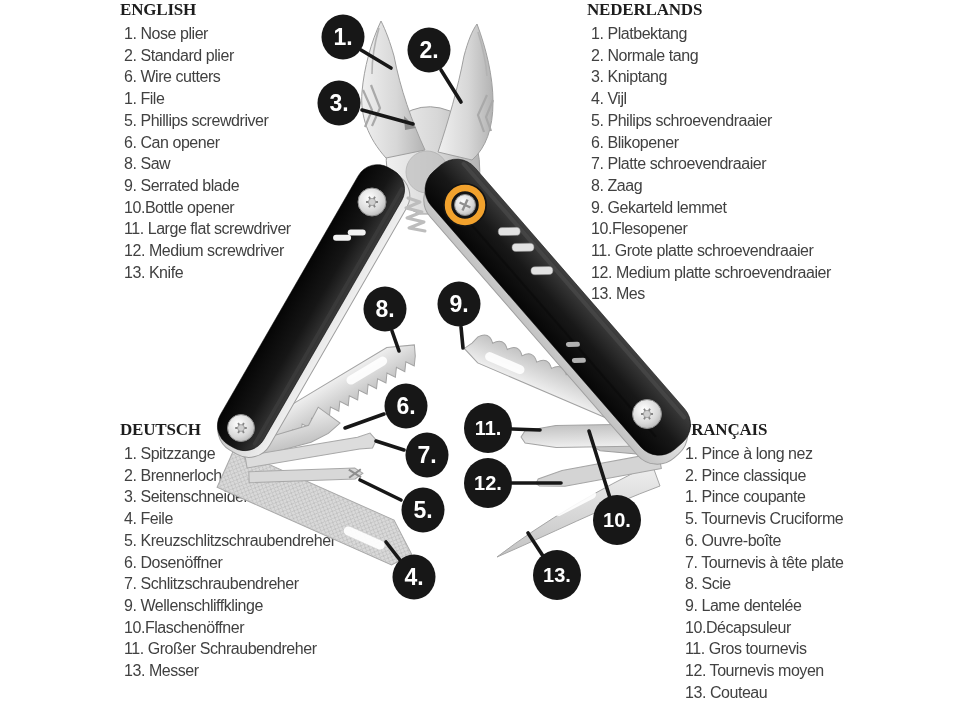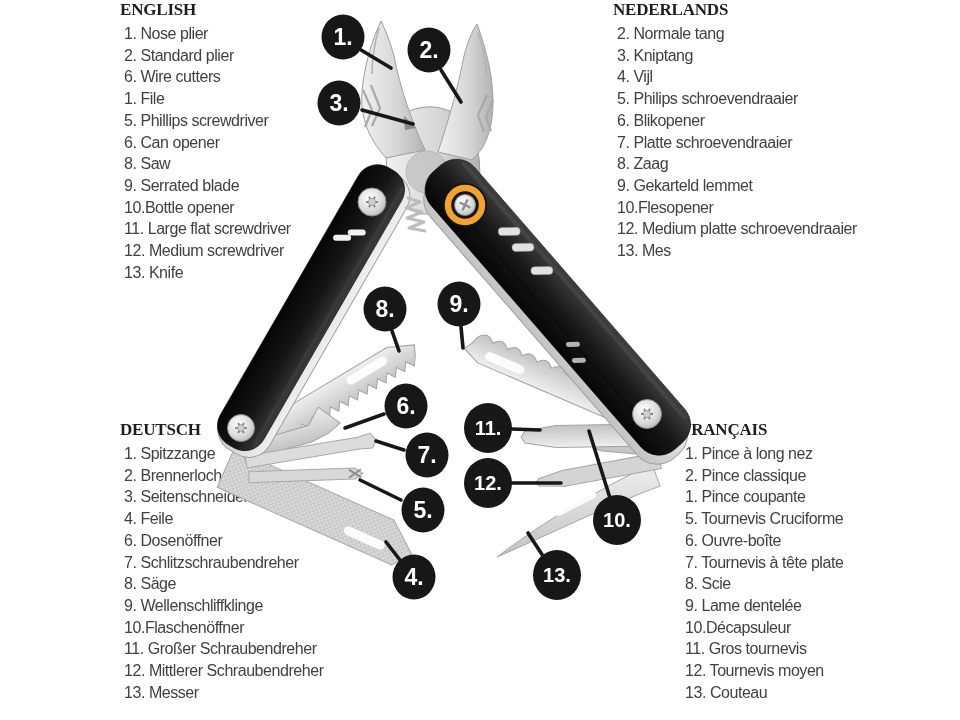--- a/index.html
+++ b/index.html
@@ -12,21 +12,21 @@
   .lang h2{
     margin:0 0 4px 0;font-size:17px;line-height:18px;font-weight:700;
     color:var(--heading,#1d1d1d);letter-spacing:-0.2px;font-family:Liberation Serif, serif;
   }
   .lang ol{list-style:none;margin:4px;padding:0}
   .lang li{
     font-size:16px;line-height:21.7px;color:var(--body-text,#414141);
     letter-spacing:-0.45px;white-space:nowrap;
   }
   .lang-en{left:120px;top:1px}
-  .lang-nl{left:613px;top:1px}
+  .lang-nl{left:587px;top:1px}
   .lang-de{left:120px;top:421px}
   .lang-fr{left:681px;top:421px}
   #tool-svg{position:absolute;left:0;top:0}
   .callout-line{stroke:var(--callout-bg,#171717);stroke-width:3.6;stroke-linecap:round}
   .callout-circle{fill:var(--callout-bg,#171717)}
   .callout-num{
     fill:var(--callout-text,#ffffff);
     font-family:"Liberation Sans",sans-serif;font-weight:700;text-anchor:middle;
   }
 </style>
@@ -46,47 +46,48 @@
       <li>9. Serrated blade</li>
       <li>10.Bottle opener</li>
       <li>11. Large flat screwdriver</li>
       <li>12. Medium screwdriver</li>
       <li>13. Knife</li>
     </ol>
 </section>
 <section class="lang lang-nl">
   <h2>NEDERLANDS</h2>
   <ol>
+      <li>1. Platbektang</li>
       <li>2. Normale tang</li>
       <li>3. Kniptang</li>
       <li>4. Vijl</li>
       <li>5. Philips schroevendraaier</li>
       <li>6. Blikopener</li>
       <li>7. Platte schroevendraaier</li>
       <li>8. Zaag</li>
       <li>9. Gekarteld lemmet</li>
       <li>10.Flesopener</li>
+      <li>11. Grote platte schroevendraaier</li>
       <li>12. Medium platte schroevendraaier</li>
       <li>13. Mes</li>
     </ol>
 </section>
 <section class="lang lang-de">
   <h2>DEUTSCH</h2>
   <ol>
       <li>1. Spitzzange</li>
       <li>2. Brennerloch</li>
       <li>3. Seitenschneider</li>
       <li>4. Feile</li>
+      <li>5. Kreuzschlitzschraubendreher</li>
       <li>6. Dosenöffner</li>
       <li>7. Schlitzschraubendreher</li>
-      <li>8. Säge</li>
       <li>9. Wellenschliffklinge</li>
       <li>10.Flaschenöffner</li>
       <li>11. Großer Schraubendreher</li>
-      <li>12. Mittlerer Schraubendreher</li>
       <li>13. Messer</li>
     </ol>
 </section>
 <section class="lang lang-fr">
   <h2>FRANÇAIS</h2>
   <ol>
       <li>1. Pince à long nez</li>
       <li>2. Pince classique</li>
       <li>1. Pince coupante</li>
       <li>5. Tournevis Cruciforme</li>

